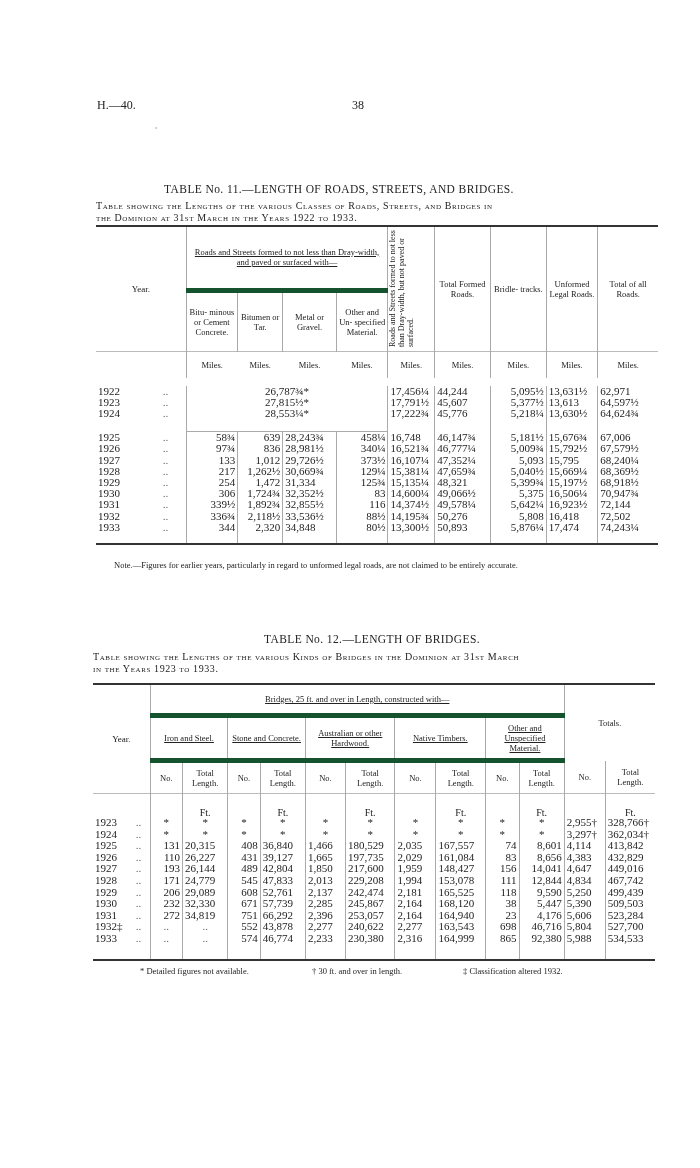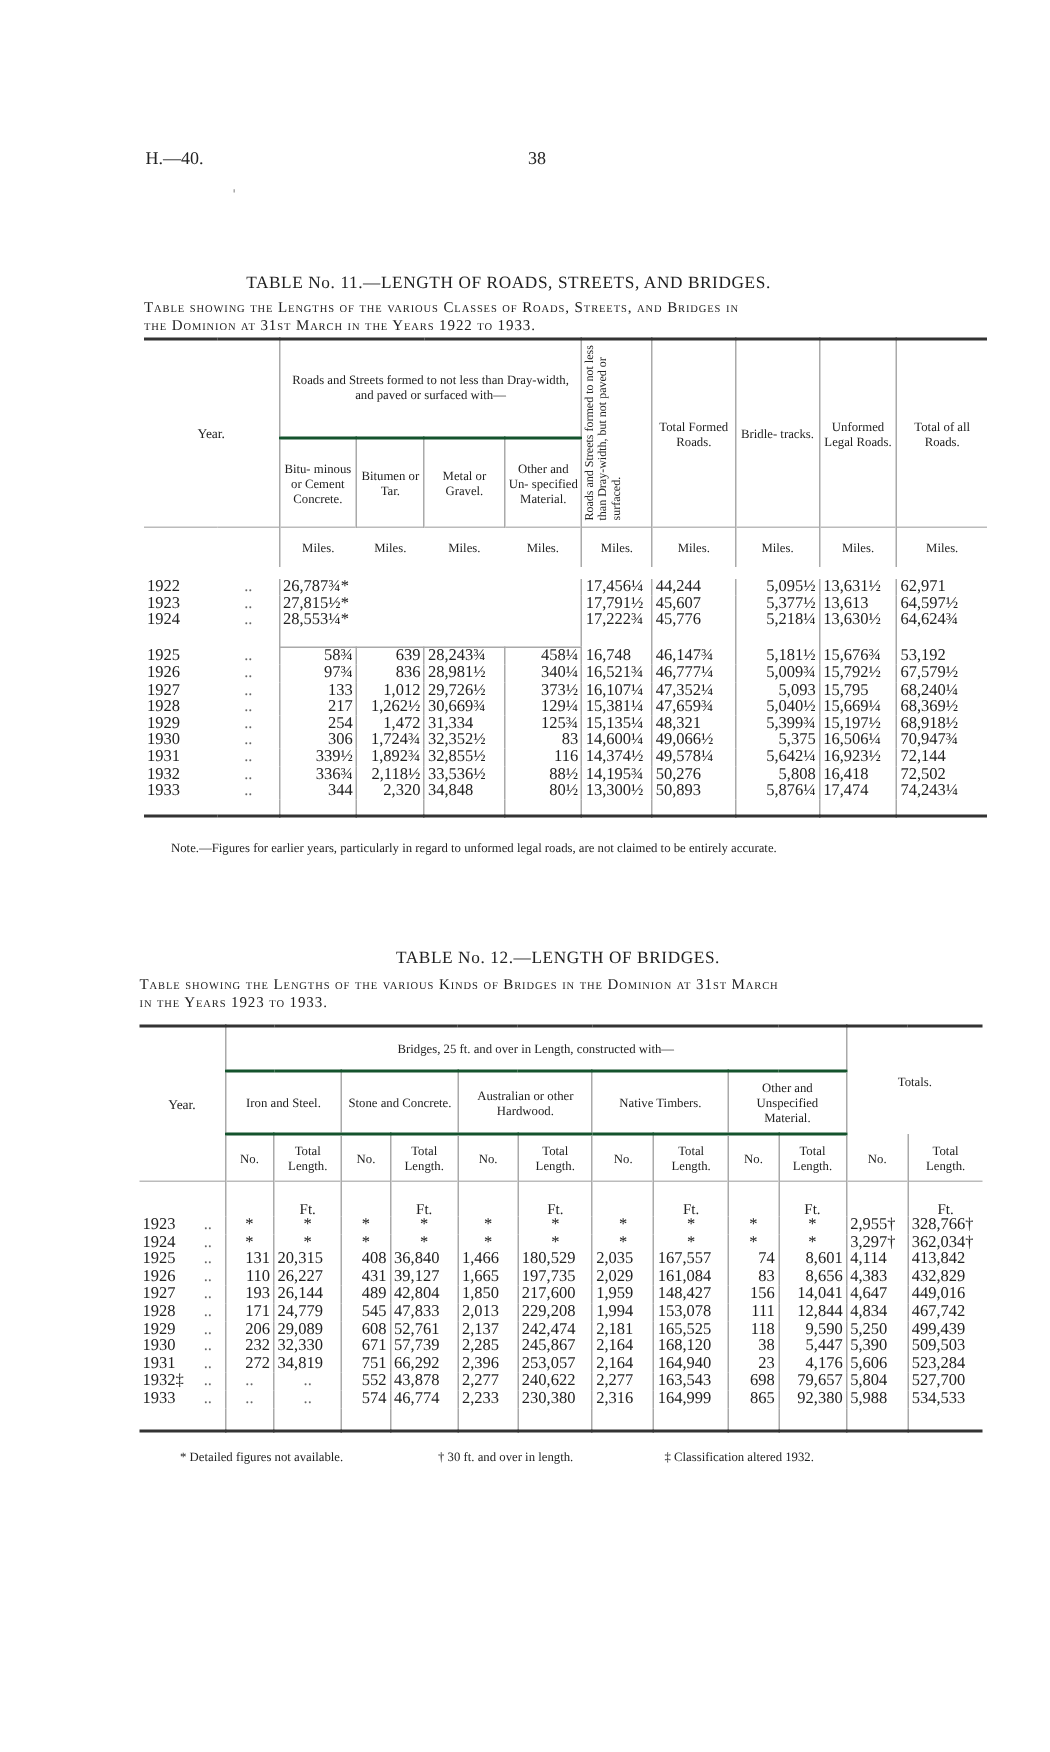--- a/index.html
+++ b/index.html
@@ -16,42 +16,42 @@
              font-family: "Liberation Serif", serif; font-size: 10px; line-height: 12px;
              font-variant: small-caps; letter-spacing: 0.6px; }
 
   table.data { position: absolute; border-collapse: collapse;
                font-family: "Liberation Serif", serif; color: #222; }
   table.data td, table.data th { padding: 0 2px; font-weight: normal; }
   .thick { border-top: 2.5px solid #333; }
   .thickb { border-bottom: 2.5px solid #333; }
   .vl { border-left: 1px solid #aaa; }
   .hl { border-top: 1px solid #bbb; }
-  .hb { border-bottom: 2px solid #14532d; }
+  .hb { border-bottom: 5px solid #14532d; text-decoration: underline; }
   .c { text-align: center; }
   .r { text-align: right; }
   .l { text-align: left; }
 
   
   #t11 { top: 225px; left: 96px; width: 562px; font-size: 10px; }
   #t11 .head td { font-size: 8.5px; line-height: 10px; vertical-align: middle; }
   #t11 .units td { font-size: 8.5px; height: 26px; text-align: center; }
   #t11 .row td { font-size: 11px; line-height: 11.2px; height: 11px; white-space: nowrap; }
   .rot { writing-mode: vertical-rl; transform: rotate(180deg); font-size: 8px; line-height: 9px; text-align: left; height: 118px; }
-  .merged { text-align: left; }
+  .merged { text-align: center; }
 
   .note { position: absolute; left: 96px; width: 562px; font-family: "Liberation Serif", serif; font-size: 8.5px; line-height: 11px; }
 
   
   #t12 { top: 683px; left: 93px; width: 562px; font-size: 10px; }
   #t12 .head td { font-size: 8.5px; line-height: 10px; vertical-align: middle; text-align: center; }
   #t12 .row td { font-size: 11px; line-height: 11.6px; height: 11px; white-space: nowrap; }
   #t12 .ft td { font-size: 10px; padding-top: 14px; line-height: 9px; }
   .foot { position: absolute; top: 966px; left: 120px; width: 540px; font-family: "Liberation Serif", serif; font-size: 8.5px; }
-  .foot span { position: absolute; white-space: nowrap; }
+  .foot span { position: absolute; white-space: nowrap; margin-left: 20px; }
   .dots { color: #666; }
 </style>
 </head>
 <body>
 
 <div class="page-header">
   <span class="ref">H.—40.</span>
   <span class="num">38</span>
 </div>
 <div class="mark">'</div>
@@ -152,21 +152,21 @@
     <td class="l">1925</td>
     <td class="c dots">..</td>
     <td class="r vl">58¾</td>
     <td class="r vl">639</td>
     <td class="l vl">28,243¾</td>
     <td class="r vl">458¼</td>
     <td class="l vl">16,748</td>
     <td class="l vl">46,147¾</td>
     <td class="r vl">5,181½</td>
     <td class="l vl">15,676¾</td>
-    <td class="l vl">53,192</td>
+    <td class="l vl">67,006</td>
   </tr>
   <tr class="row">
     <td class="l">1926</td>
     <td class="c dots">..</td>
     <td class="r vl">97¾</td>
     <td class="r vl">836</td>
     <td class="l vl">28,981½</td>
     <td class="r vl">340¼</td>
     <td class="l vl">16,521¾</td>
     <td class="l vl">46,777¼</td>
@@ -494,21 +494,21 @@
     <td class="c dots">..</td>
     <td class="c vl dots">..</td>
     <td class="c vl dots">..</td>
     <td class="r vl">552</td>
     <td class="l vl">43,878</td>
     <td class="l vl">2,277</td>
     <td class="l vl">240,622</td>
     <td class="l vl">2,277</td>
     <td class="l vl">163,543</td>
     <td class="r vl">698</td>
-    <td class="r vl">79,657</td>
+    <td class="r vl">46,716</td>
     <td class="l vl">5,804</td>
     <td class="l vl">527,700</td>
   </tr>
   <tr class="row">
     <td class="l">1933</td>
     <td class="c dots">..</td>
     <td class="c vl dots">..</td>
     <td class="c vl dots">..</td>
     <td class="r vl">574</td>
     <td class="l vl">46,774</td>

